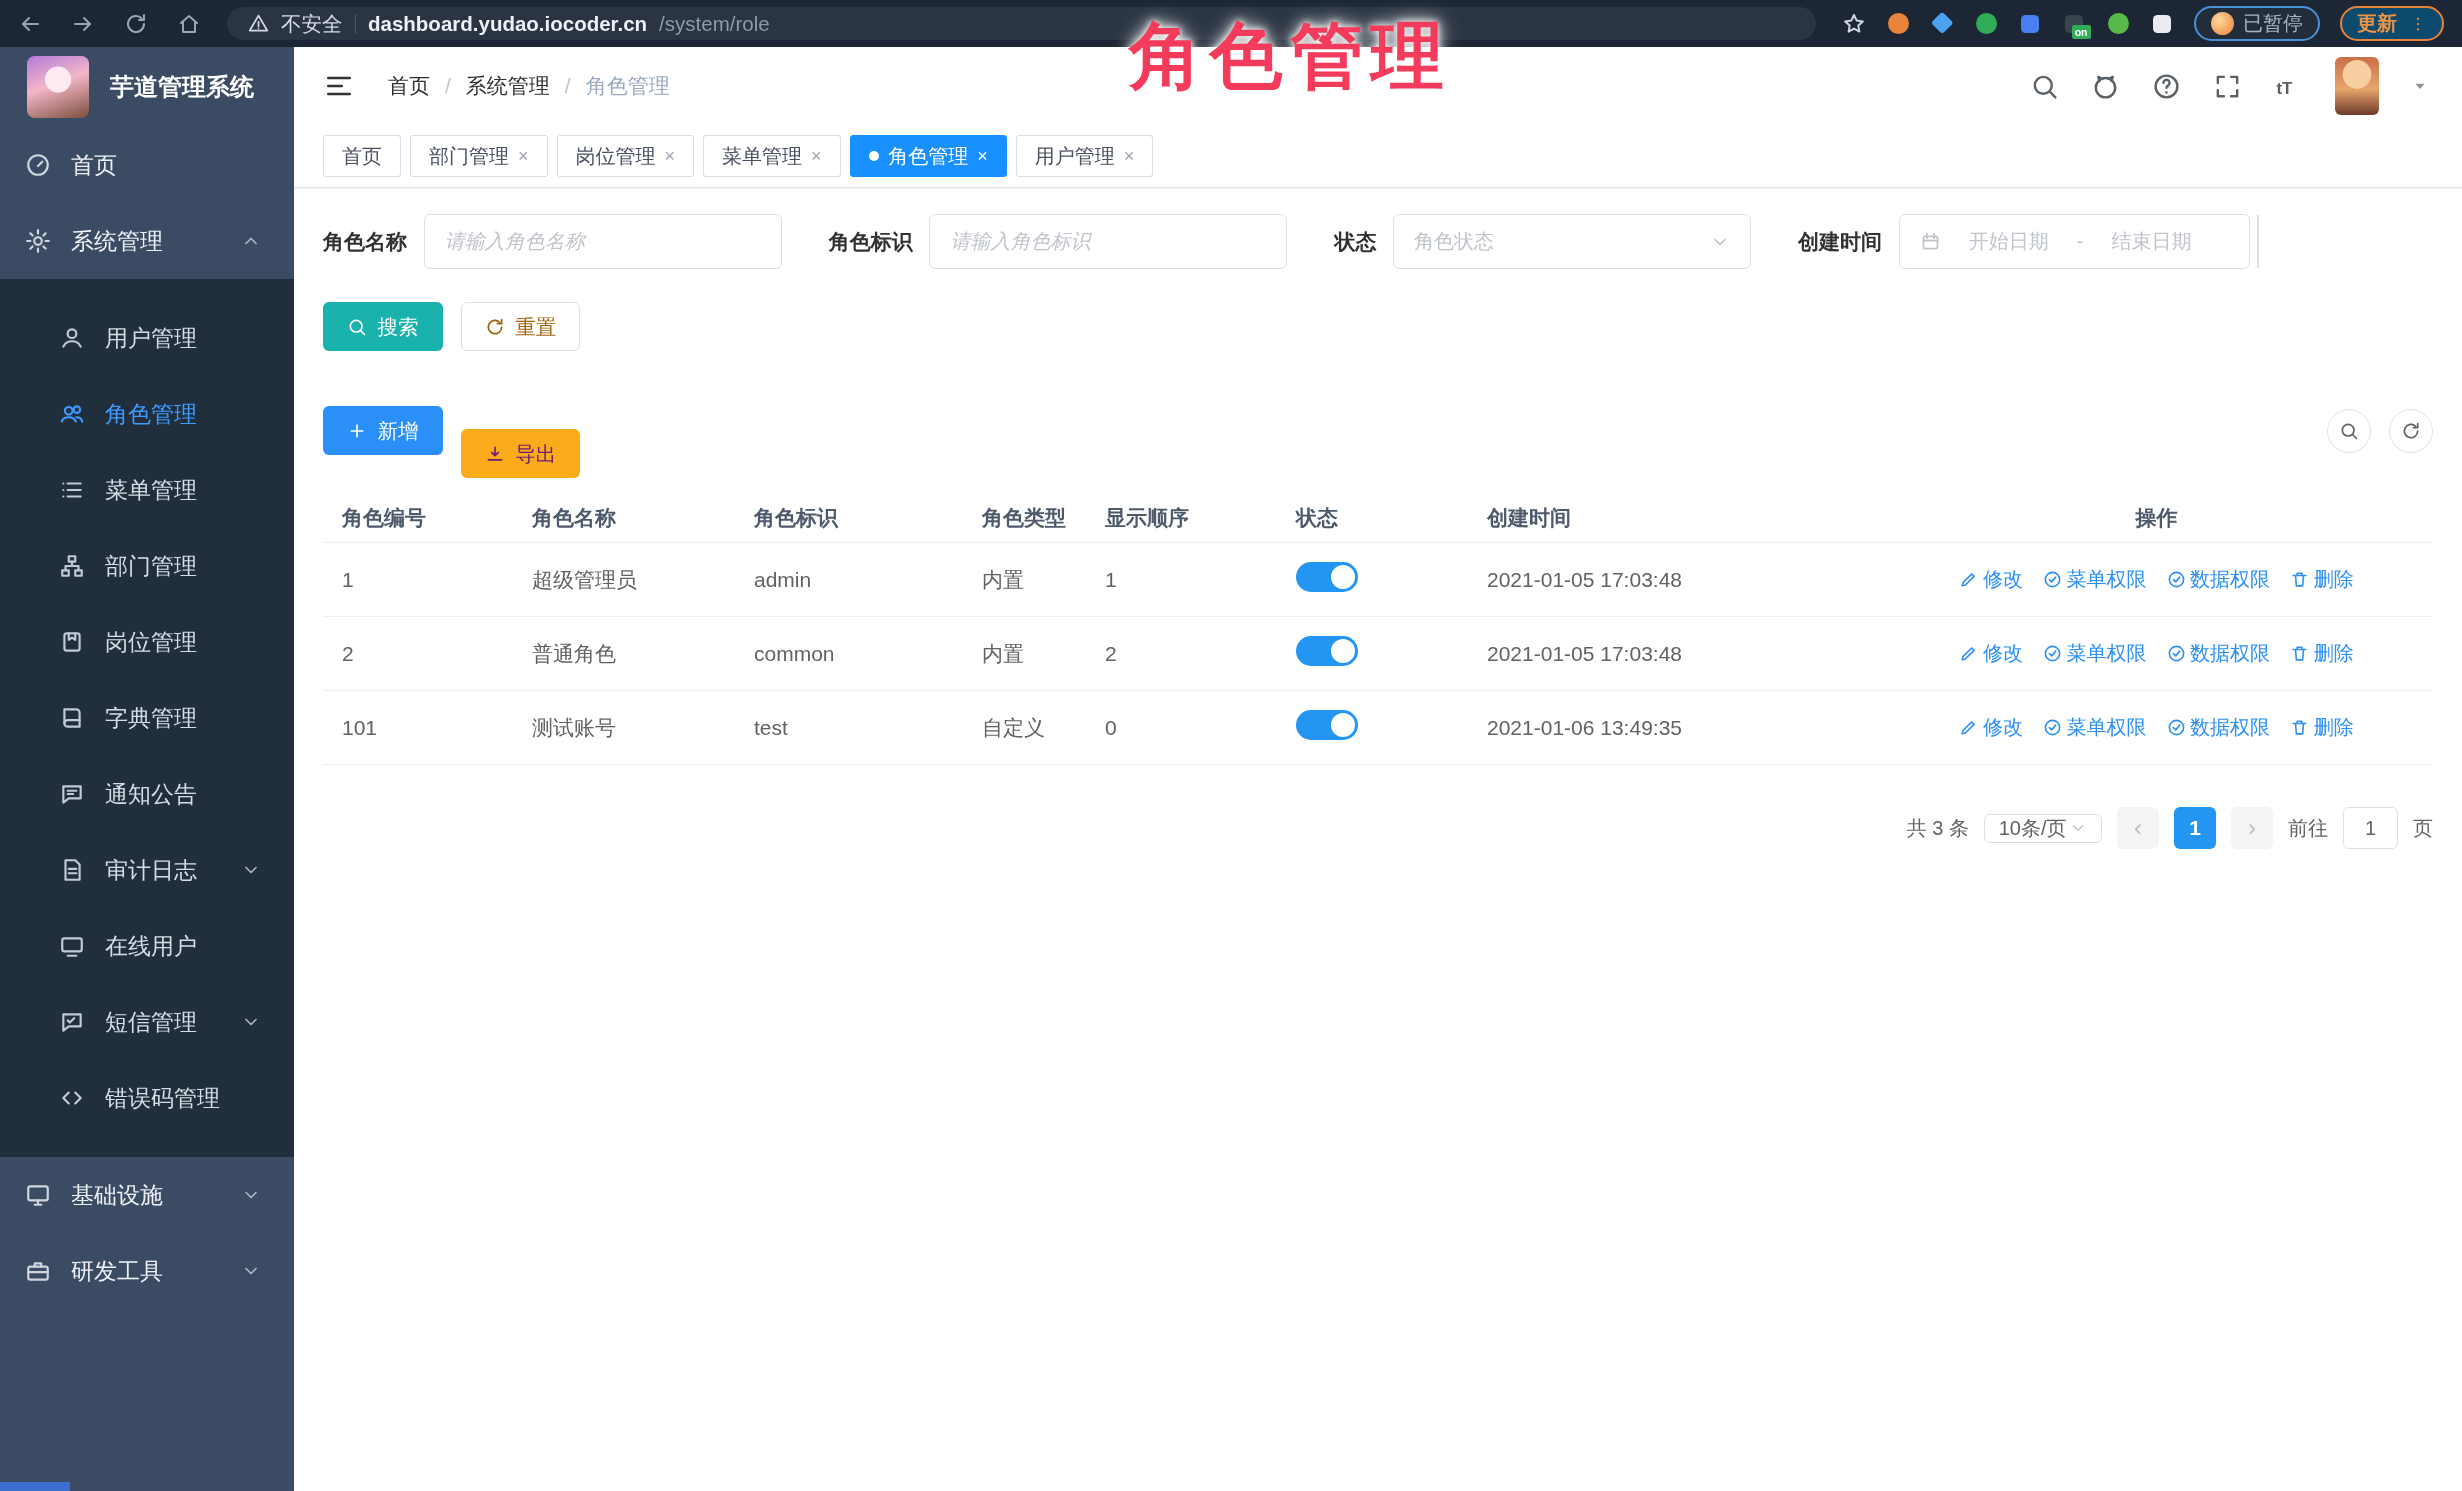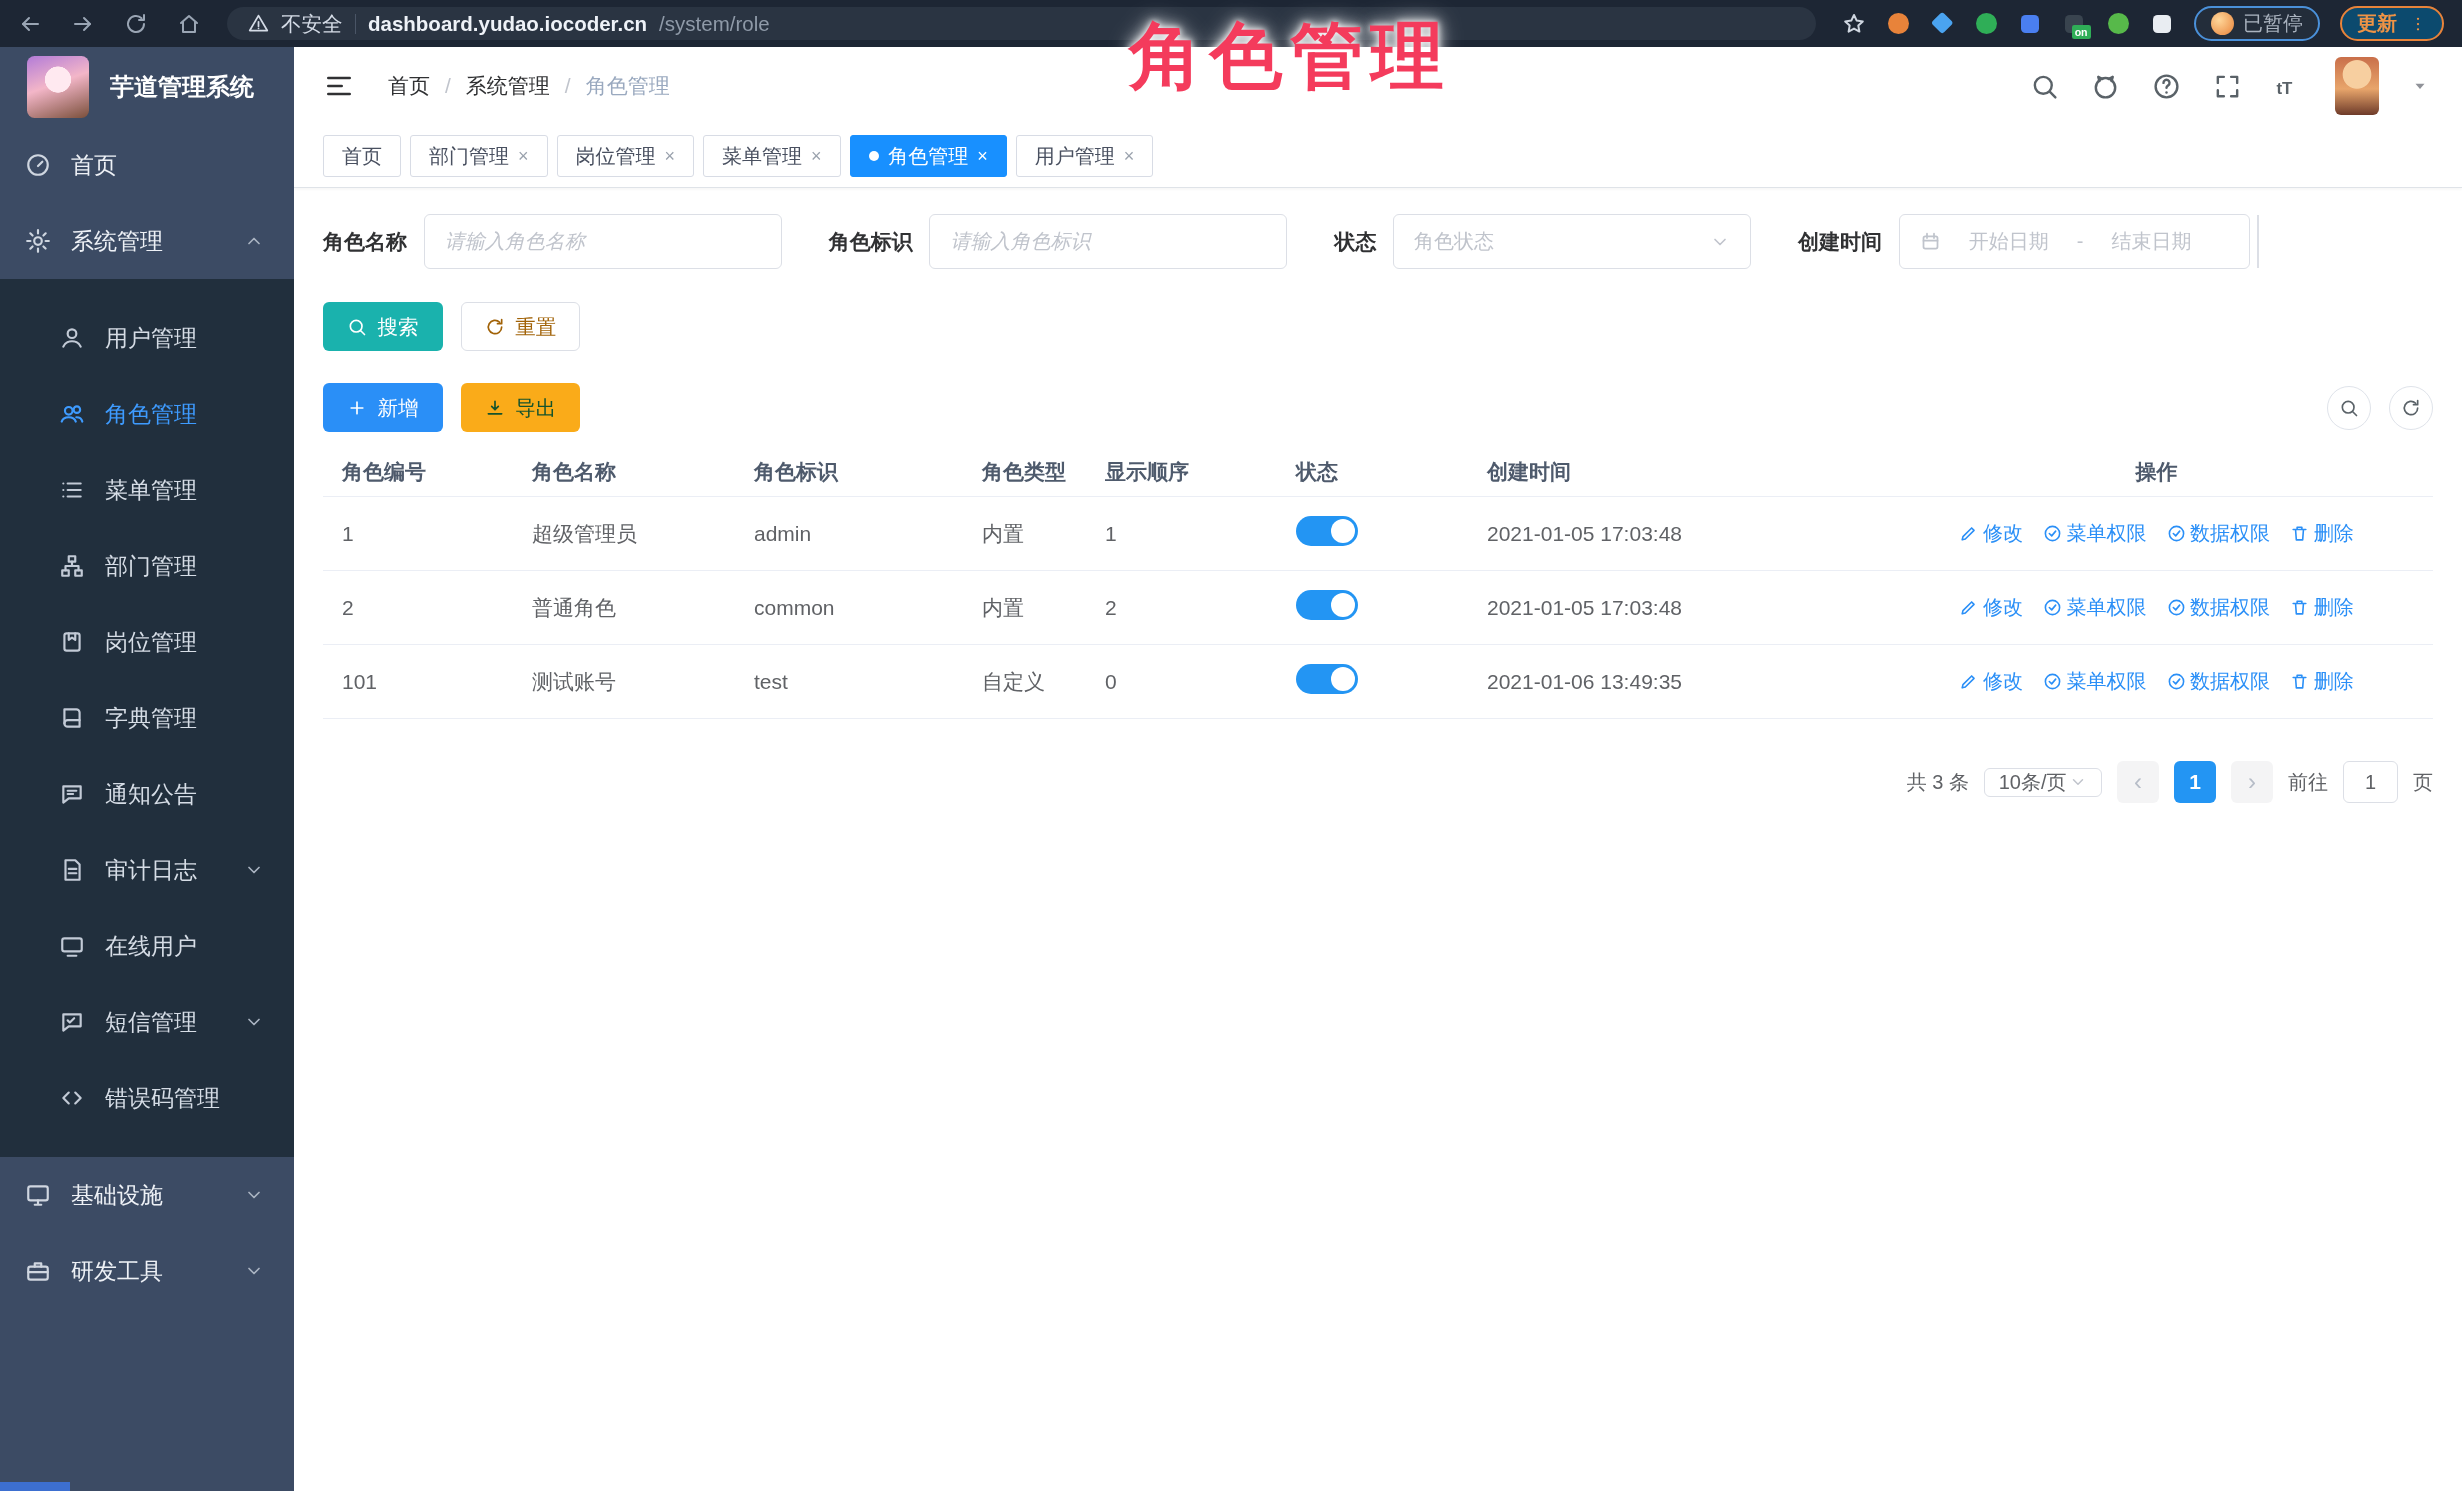--- a/index.html
+++ b/index.html
@@ -2,21 +2,21 @@
 <html style="font-size:12px"><head>
 <meta charset="utf-8">
 <style>
   :root{
     --accent:#2395f3; --teal:#1ab2ad; --orange:#faab19;
     --side-bg:#3c4b64; --side-sub:#212f3d; --chrome:#1d2634;
     --border:#dcdfe6; --tborder:#ebeef5; --txt:#606266; --head-txt:#4e5a6c;
   }
   *{box-sizing:border-box;margin:0;padding:0;font-family:"Liberation Sans","DejaVu Sans",sans-serif;}
   html,body{width:2462px;height:1492px;overflow:hidden;background:#fff;}
-  .icon{display:inline-flex;align-items:center;justify-content:flex-end;line-height:1;}
+  .icon{display:inline-flex;align-items:center;justify-content:center;line-height:1;}
   .icon svg{stroke:currentColor;fill:none;stroke-width:2;stroke-linecap:round;stroke-linejoin:round;}
 
   
   .chrome{height:47px;background:var(--chrome);display:flex;align-items:center;padding:0 18px;position:relative;z-index:5;}
   .chrome .navs{display:flex;gap:29px;color:#9aa5b4;font-size:23px;align-items:center;}
   .chrome .navs .icon svg{width:24px;height:24px;}
   .omnibox{flex:1;height:33px;margin:0 26px;background:#2a3442;border-radius:16.7px;display:flex;align-items:center;padding:0 21px;color:#d4dbe6;font-size:20.5px;gap:12px;min-width:0;}
   .omnibox .warn svg{width:21px;height:21px;}
   .omnibox .vsep{width:1.5px;height:20px;background:#4a5566;}
   .omnibox .host{color:#eef2f8;font-weight:600;white-space:nowrap;}
@@ -91,21 +91,21 @@
   .f-date{width:351px;gap:28px;cursor:pointer;}
   .f-date .icon svg{width:21px;height:21px;color:#c0c4cc;}
   .f-date .dsep{color:#c0c4cc;}
   .vline{width:1.5px;height:53px;background:#dcdfe6;margin-left:7.6px;}
 
   .btn{height:49px;border-radius:6px;display:inline-flex;align-items:center;gap:10.6px;padding:0 23px;font-size:20.5px;cursor:pointer;border:1.5px solid transparent;}
   .btn .icon svg{width:20px;height:20px;}
   .btn.teal{background:var(--teal);color:#fff;}
   .btn.plain{background:#fff;border-color:var(--border);color:#a16207;}
   .btn.blue{background:#2a8ff7;color:#fff;}
-  .btn.orange{background:var(--orange);color:#14532d;}
+  .btn.orange{background:var(--orange);color:#701a75;margin-top:46px;}
   .row-actions-bar{margin-top:33px;display:flex;gap:18px;}
   .toolbar-row{margin-top:32px;display:flex;gap:18px;align-items:center;}
   .toolbar-right{margin-left:auto;display:flex;gap:18px;}
   .circle-btn{width:44px;height:44px;border-radius:50%;border:1.5px solid #dfe3ea;display:flex;align-items:center;justify-content:center;color:#5a6268;cursor:pointer;background:#fff;}
   .circle-btn svg{width:20px;height:20px;}
 
   .table{margin-top:15px;}
   .t-grid{display:grid;grid-template-columns:190px 222px 228px 123px 191px 191px 393px 1fr;align-items:center;}
   .t-grid>div{padding-left:19px;}
   .t-head{height:50px;border-bottom:1.5px solid var(--tborder);font-size:21px;font-weight:700;color:var(--head-txt);}

